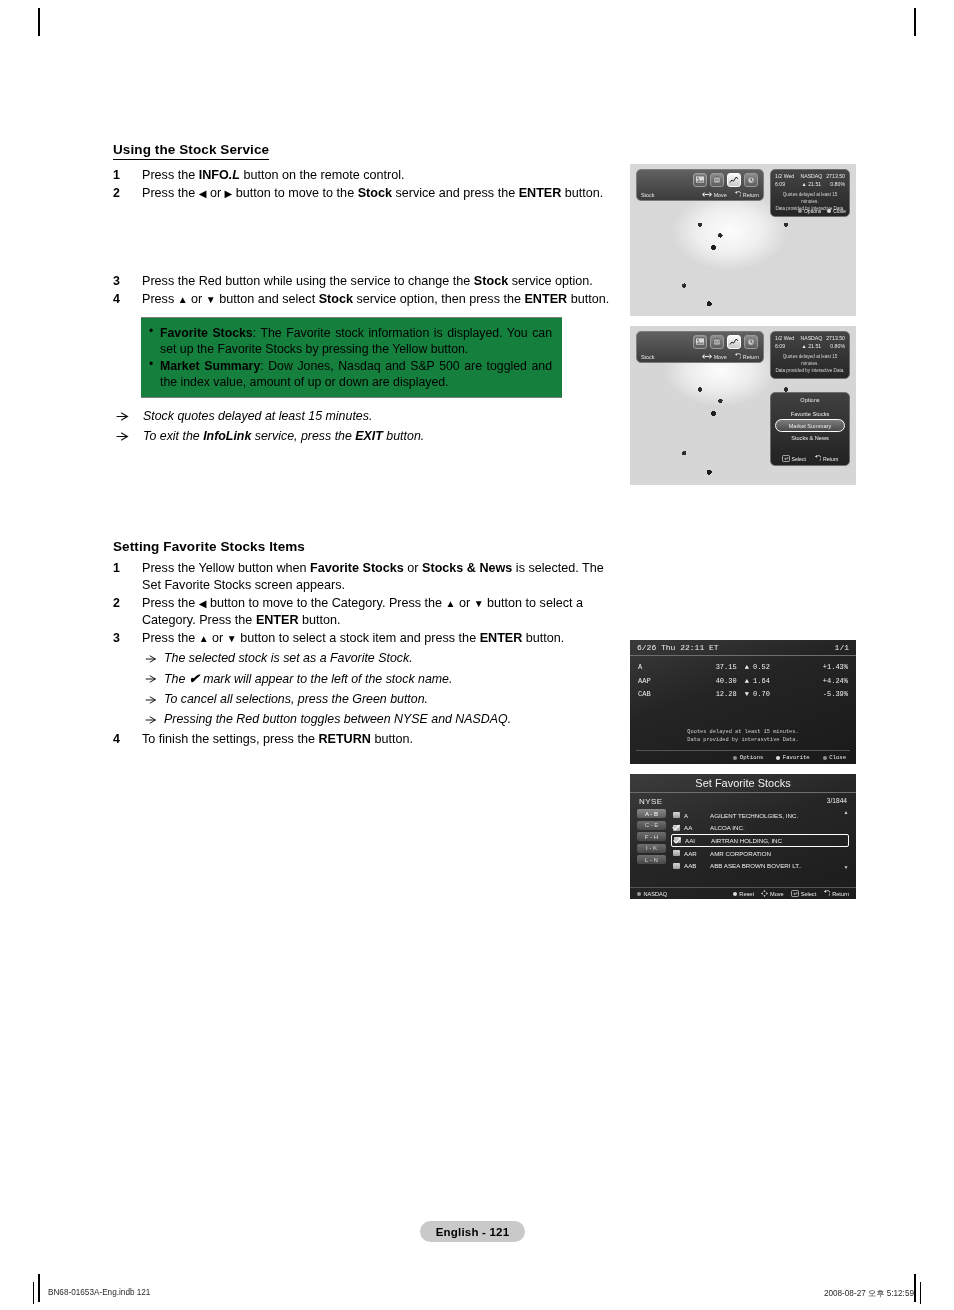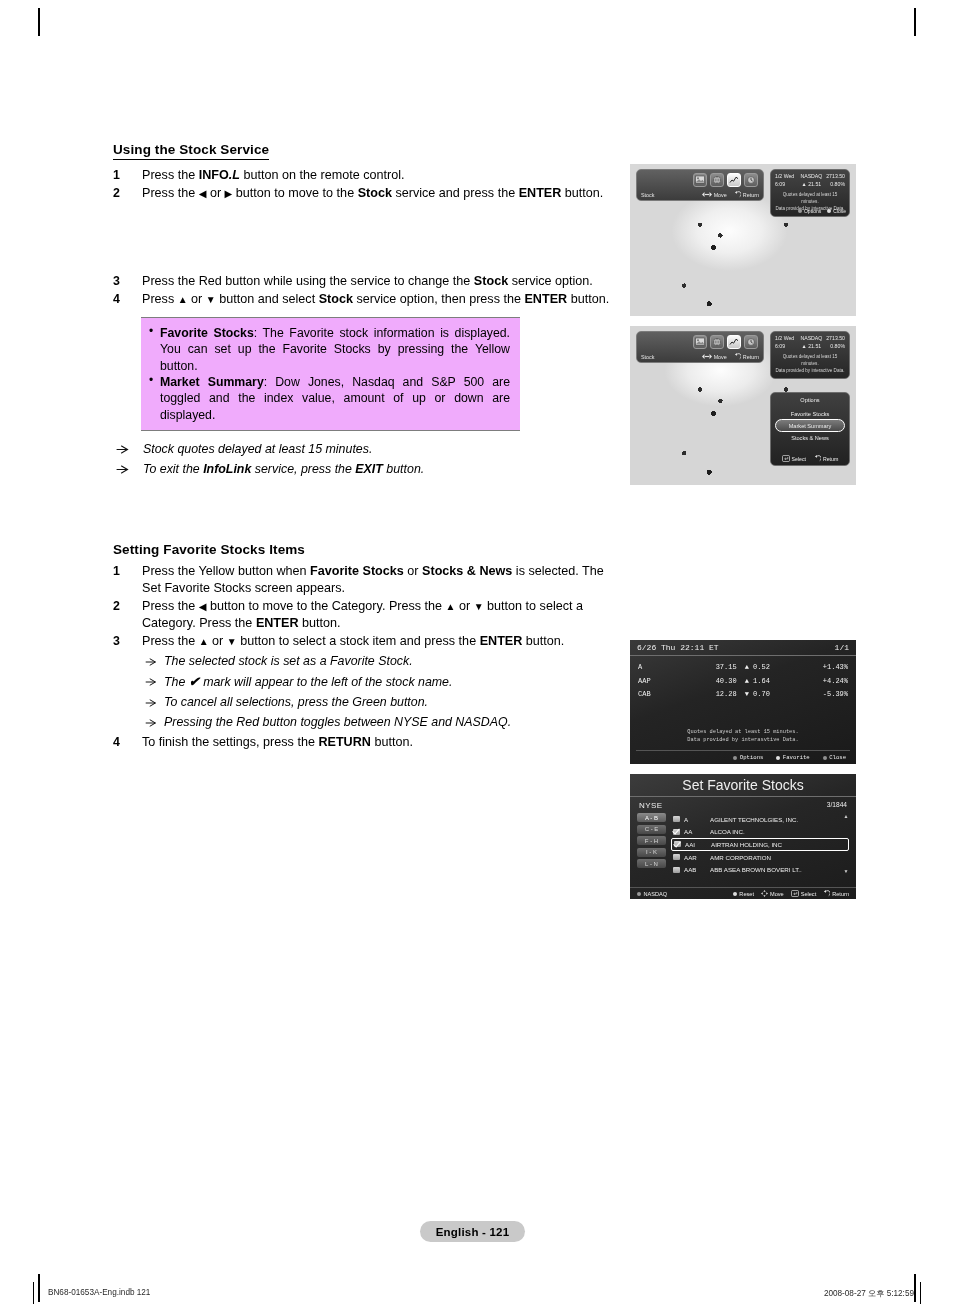--- a/index.html
+++ b/index.html
@@ -64,23 +64,23 @@
   b, strong { font-weight: bold; }
   .ital-b { font-weight: bold; font-style: italic; }
 
   .gap-big { height: 70px; }
 
   
   .notebox {
     margin: 9px 16px 0 28px;
     border-top: 1.2px solid #7d7d7d;
     border-bottom: 1.2px solid #7d7d7d;
-    background: #f0abfc;
+    background: #15803d;
     padding: 7px 10px 7px 8px;
-    width: 379px;
+    width: 421px;
     box-sizing: border-box;
   }
   .notebox ul { margin: 0; padding: 0; list-style: none; }
   .notebox li {
     font-size: 12.3px;
     line-height: 1.33;
     padding-left: 11px;
     position: relative;
     text-align: justify;
   }
@@ -108,21 +108,21 @@
     padding-left: 3px;
     box-sizing: border-box;
   }
   .anote.indent { margin-left: 29px; }
   .anote.indent .mk { flex: 0 0 22px; width: 22px; }
   .anote .txt { flex: 1; font-style: italic; }
 
   .svg-arrow { vertical-align: -1px; }
 
   
-  .block2 { margin-top: 61px; }
+  .block2 { margin-top: 91px; }
 
   
   .ck { font-weight: bold; font-size: 13px; }
 
   
   .shot {
     position: absolute;
     background: #000;
     overflow: hidden;
   }
@@ -279,21 +279,21 @@
     position: absolute; left: 0; bottom: 3px; width: 100%;
     display: flex; justify-content: flex-end; gap: 13px;
     padding-right: 10px; box-sizing: border-box;
     font-size: 5.6px;
   }
   .p3-foot span { display: flex; align-items: center; gap: 2.5px; }
   .sep-line { position: absolute; left: 6px; right: 6px; bottom: 13px; height: 1px; background: #555; }
 
   
   .p4 { position: absolute; inset: 0; background: linear-gradient(160deg,#3c3c3c 0%, #262626 45%, #1c1c1c 100%); color: #efefef; }
-  .p4-title { text-align: center; font-size: 14px; padding: 3px 0 3px 0; border-bottom: 1px solid #6e6e6e; }
+  .p4-title { text-align: center; font-size: 11px; padding: 3px 0 3px 0; border-bottom: 1px solid #6e6e6e; }
   .p4-sub { display: flex; padding: 4px 9px 2px 9px; font-size: 8px; }
   .p4-sub .l { flex: 1; letter-spacing: .4px; }
   .p4-sub .r { font-size: 6.6px; }
   .p4-body { display: flex; padding: 1px 7px 0 7px; }
   .p4-cats { flex: 0 0 29px; }
   .cat {
     font-size: 6px; text-align: center;
     background: linear-gradient(180deg, #8a8a8a, #5c5c5c);
     border-radius: 2px;
     margin-bottom: 2.5px;

